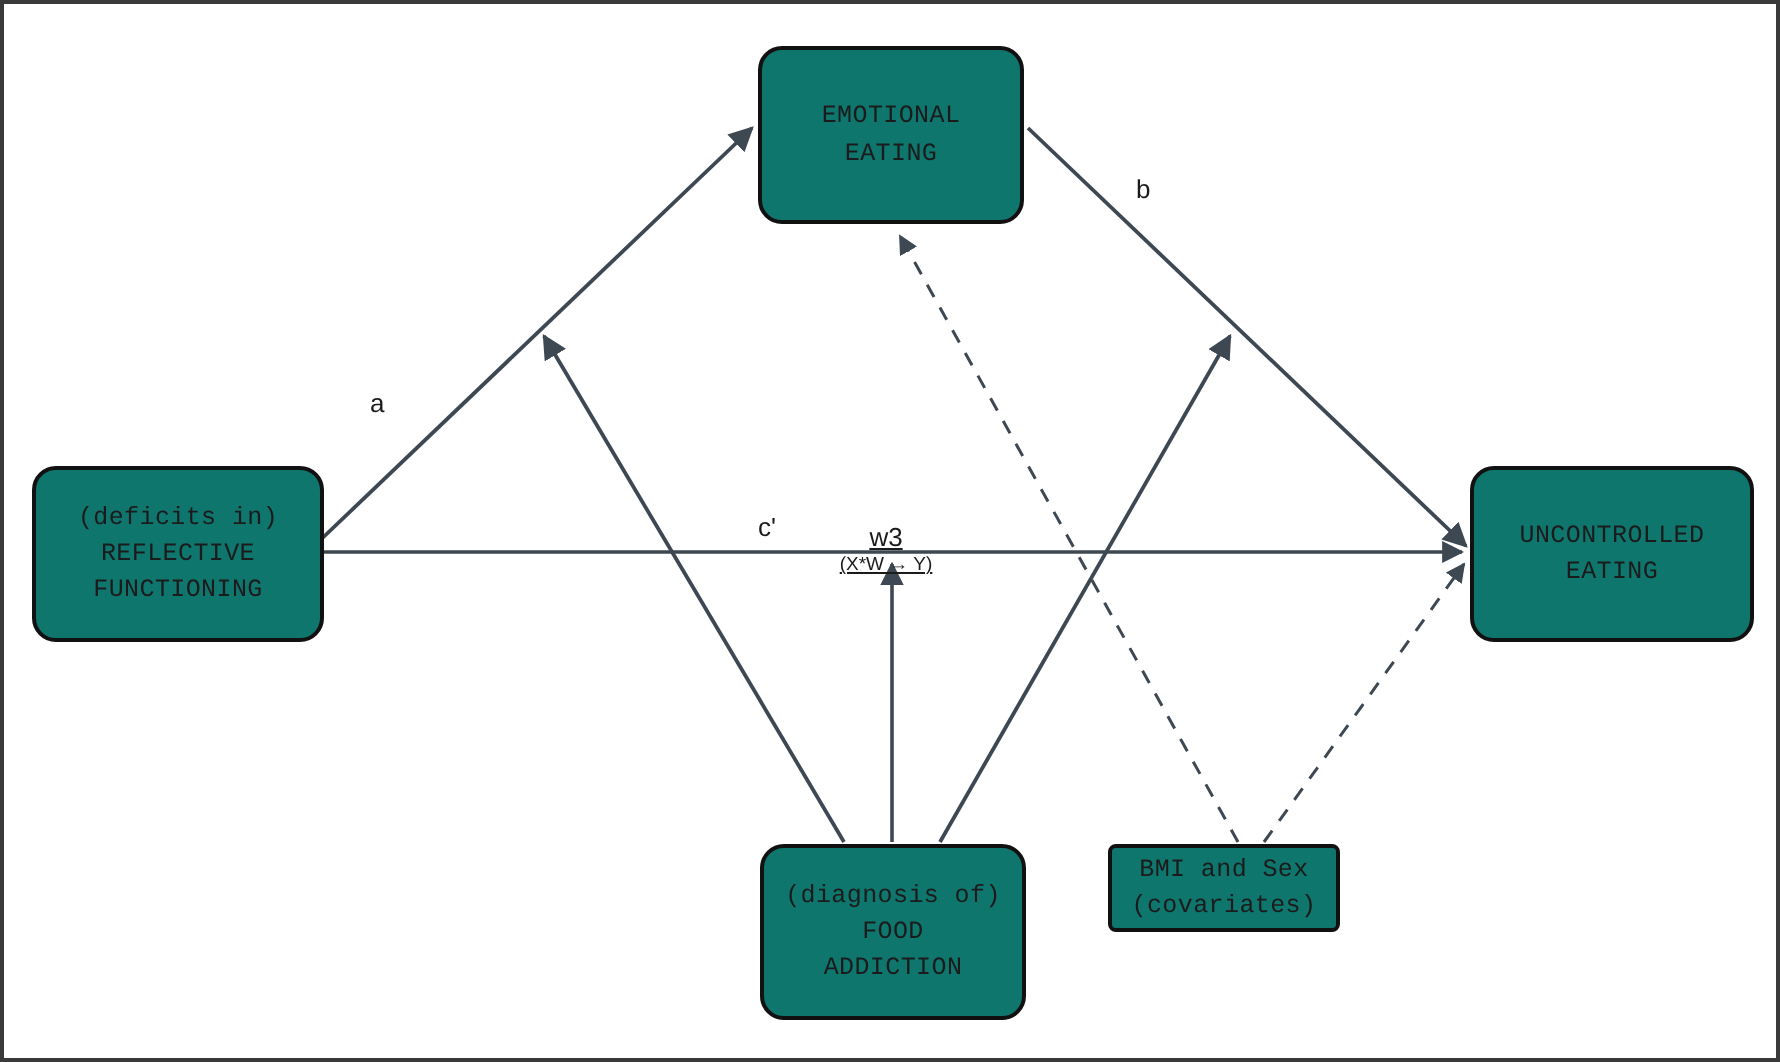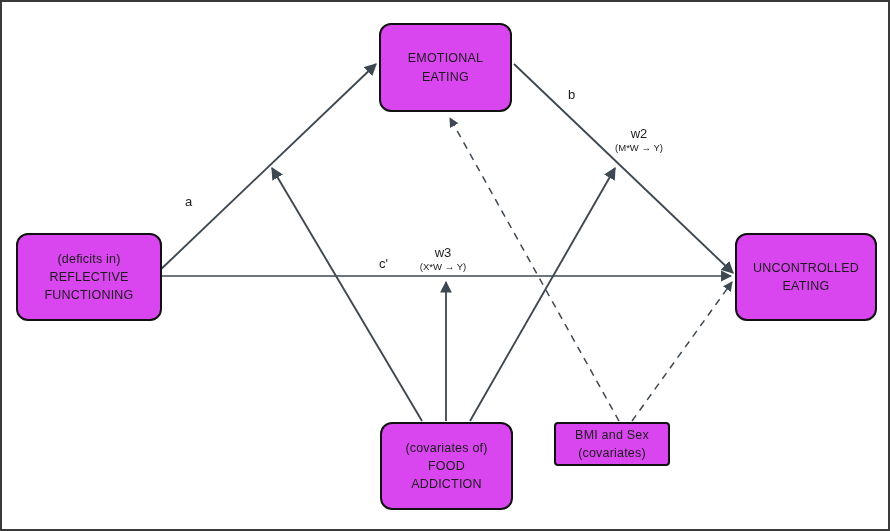--- a/index.html
+++ b/index.html
@@ -21,30 +21,31 @@
     position: absolute;
     left: 0;
     top: 0;
     width: 890px;
     height: 531px;
     pointer-events: none;
   }
   .node {
     position: absolute;
     box-sizing: border-box;
-    background: #d946ef;
+    background: #0f766e;
     border: 2.4px solid #111111;
     border-radius: 12px;
     display: flex;
     align-items: center;
     justify-content: center;
     text-align: center;
     color: #1b1b1b;
     line-height: 1.45;
     z-index: 3;
+    font-family: Liberation Mono, monospace;
   }
   .node .nlabel {
     display: block;
     font-size: 12.5px;
     letter-spacing: 0.2px;
     white-space: pre-line;
   }
   #node-emotional-eating { left: 377px; top: 21px;  width: 133px; height: 89px; }
   #node-reflective       { left: 14px;  top: 231px; width: 146px; height: 88px; }
   #node-uncontrolled     { left: 733px; top: 231px; width: 142px; height: 88px; }
@@ -67,21 +68,21 @@
   .plabel .sub {
     display: block;
     font-size: 9.5px;
     margin-top: 1px;
   }
   #label-a  { left: 183px; top: 192px; font-size: 13px; }
   #label-b  { left: 566px; top: 85px;  font-size: 13px; }
   #label-c  { left: 377px; top: 254px; font-size: 13px; }
   #label-w1 { left: 214px; top: 124px; width: 96px; }
   #label-w2 { left: 589px; top: 124px; width: 96px; }
-  #label-w3 { left: 394px; top: 243px; width: 94px; }
+  #label-w3 { left: 394px; top: 259px; width: 94px; text-decoration: underline; }
 </style>
 </head>
 <body>
 
 <div id="canvas">
 
   <svg class="edges" viewBox="0 0 890 531" xmlns="http://www.w3.org/2000/svg">
     <defs>
       <marker id="arrow" viewBox="0 0 10 10" refX="9" refY="5" markerWidth="6.5" markerHeight="6.5" orient="auto-start-reverse">
         <path d="M 0 0 L 10 5 L 0 10 z" fill="#3d4852"></path>
@@ -124,21 +125,21 @@
 REFLECTIVE
 FUNCTIONING</span>
   </div>
 
   <div class="node" id="node-uncontrolled">
     <span class="nlabel">UNCONTROLLED
 EATING</span>
   </div>
 
   <div class="node" id="node-food-addiction">
-    <span class="nlabel">(covariates of)
+    <span class="nlabel">(diagnosis of)
 FOOD
 ADDICTION</span>
   </div>
 
   <div class="node" id="node-covariates">
     <span class="nlabel">BMI and Sex
 (covariates)</span>
   </div>
 
   <div class="plabel" id="label-a">
@@ -147,23 +148,19 @@
 
   <div class="plabel" id="label-b">
     <span class="main">b</span>
   </div>
 
   <div class="plabel" id="label-c">
     <span class="main">c'</span>
   </div>
 
 
-  <div class="plabel" id="label-w2">
-    <span class="main">w2</span>
-    <span class="sub">(M*W → Y)</span>
-  </div>
 
   <div class="plabel" id="label-w3">
     <span class="main">w3</span>
     <span class="sub">(X*W → Y)</span>
   </div>
 
 </div>
 
 </body></html>

